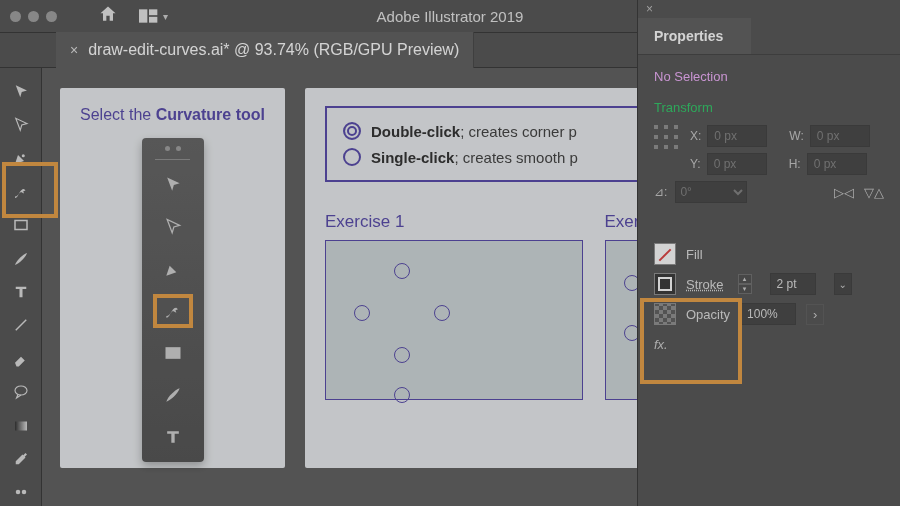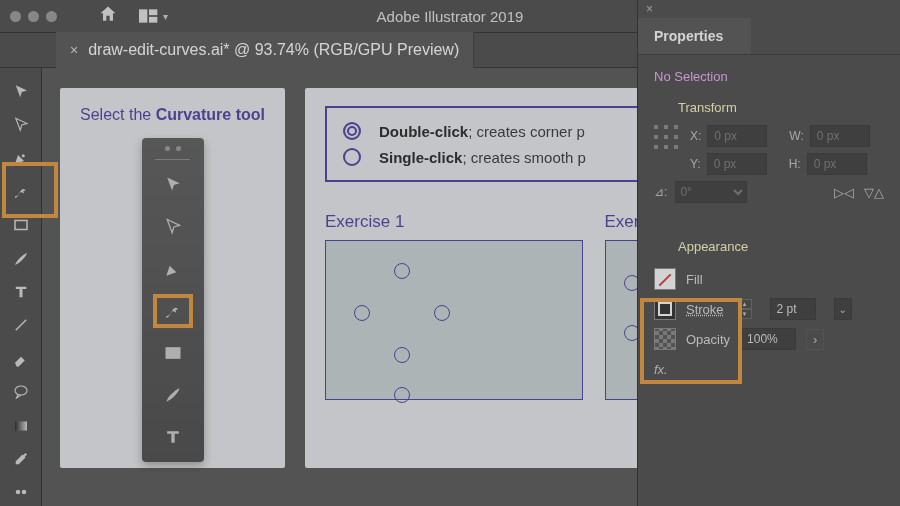--- a/index.html
+++ b/index.html
@@ -36,39 +36,39 @@
   .mini-panel { margin-top:14px; width:62px; background:linear-gradient(#5a5a5a,#474747); border-radius:4px; padding:8px 6px; display:flex; flex-direction:column; align-items:center; gap:8px; box-shadow:0 4px 10px rgba(0,0,0,.3); }
   .mini-head { width:100%; display:flex; justify-content:center; gap:6px; }
   .mini-head span { width:5px; height:5px; background:#9a9a9a; border-radius:50%; }
   .mini-divider { width:70%; height:1px; background:#8a8a8a; }
   .mini-tool { width:40px; height:34px; display:flex; align-items:center; justify-content:center; }
   .mini-tool svg { width:20px; height:20px; fill:#cfcfcf; }
   .mini-curvature { border:4px solid #e79a3a; }
 
   .card2 { flex:1; height:380px; display:flex; flex-direction:column; }
   .instructions { border:2px solid #4b3da6; padding:14px 16px; display:flex; flex-direction:column; gap:8px; }
-  .bullet-row { display:flex; align-items:center; gap:18px; font-size:15px; color:#333; }
+  .bullet-row { display:flex; align-items:center; gap:10px; font-size:15px; color:#333; }
   .bullet-circle { width:18px; height:18px; border:2.5px solid #4b3da6; border-radius:50%; }
   .bullet-circle.double { box-shadow: inset 0 0 0 2px #eaedf0, inset 0 0 0 4px #4b3da6; }
   .bullet-row strong { color:#222; }
 
   .exercises { display:flex; gap:22px; margin-top:30px; }
   .exercise { flex:1; }
   .ex-title { color:#4b3da6; font-size:17px; margin-bottom:8px; }
   .ex-box { border:1.5px solid #4b3da6; background:#cdd6d8; height:160px; position:relative; }
   .ex-box .dot { width:16px; height:16px; border:1.5px solid #4b3da6; border-radius:50%; position:absolute; }
 
   
   .panel { position:absolute; right:0; top:0; width:263px; height:506px; background:#4a4a4a; border-left:1px solid #2a2a2a; color:#ccc; font-size:13px; display:flex; flex-direction:column; }
   .panel-close { padding:2px 8px; color:#bbb; font-size:12px; }
   .panel-tab { padding:10px 16px; color:#fff; font-weight:600; font-size:14px; background:#555; width:113px; }
   .panel-sep { height:1px; background:#373737; }
   .panel-body { padding:14px 16px; }
   .sel-status { color:#f0abfc; margin-bottom:16px; }
-  .section-title { color:#fef9c3; margin-bottom:10px; font-size:13px;margin-left:24px; }
+  .section-title { color:#22c55e; margin-bottom:10px; font-size:13px; }
   .ref-point { width:24px; height:24px; position:relative; }
   .ref-point span { position:absolute; width:4px; height:4px; background:#888; }
   .numfield { background:#3a3a3a; color:#7b7b7b; border:1px solid #333; height:22px; width:60px; padding:0 6px; font-size:12px; }
   .lbl { color:#c4c4c4; font-size:12px; }
   .angle-row { display:flex; align-items:center; gap:8px; margin-top:6px; }
   .angle-row select { background:#3a3a3a; color:#7a7a7a; border:1px solid #333; height:22px; width:72px; font-size:12px; }
   .flip-icons { margin-left:auto; display:flex; gap:10px; color:#ccc; }
 
   .appearance { margin-top:36px; }
   .swatch { width:22px; height:22px; border:1px solid #888; display:inline-flex; align-items:center; justify-content:center; }
@@ -325,21 +325,20 @@
     <div class="angle-row">
       <span class="lbl">⊿:</span>
       <select><option>0°</option></select>
       <div class="flip-icons">
         <span>▷◁</span>
         <span>▽△</span>
       </div>
     </div>
 
     <div class="appearance">
-      <div class="section-title">Appearance</div>
       <div class="app-row">
         <span class="swatch swatch-none"></span>
         <span class="label">Fill</span>
       </div>
       <div class="app-row">
         <span class="swatch swatch-stroke"></span>
         <span class="label stroke-label">Stroke</span>
         <div class="stroke-ctrl">
           <div class="stepper">
               <span>▴</span>

